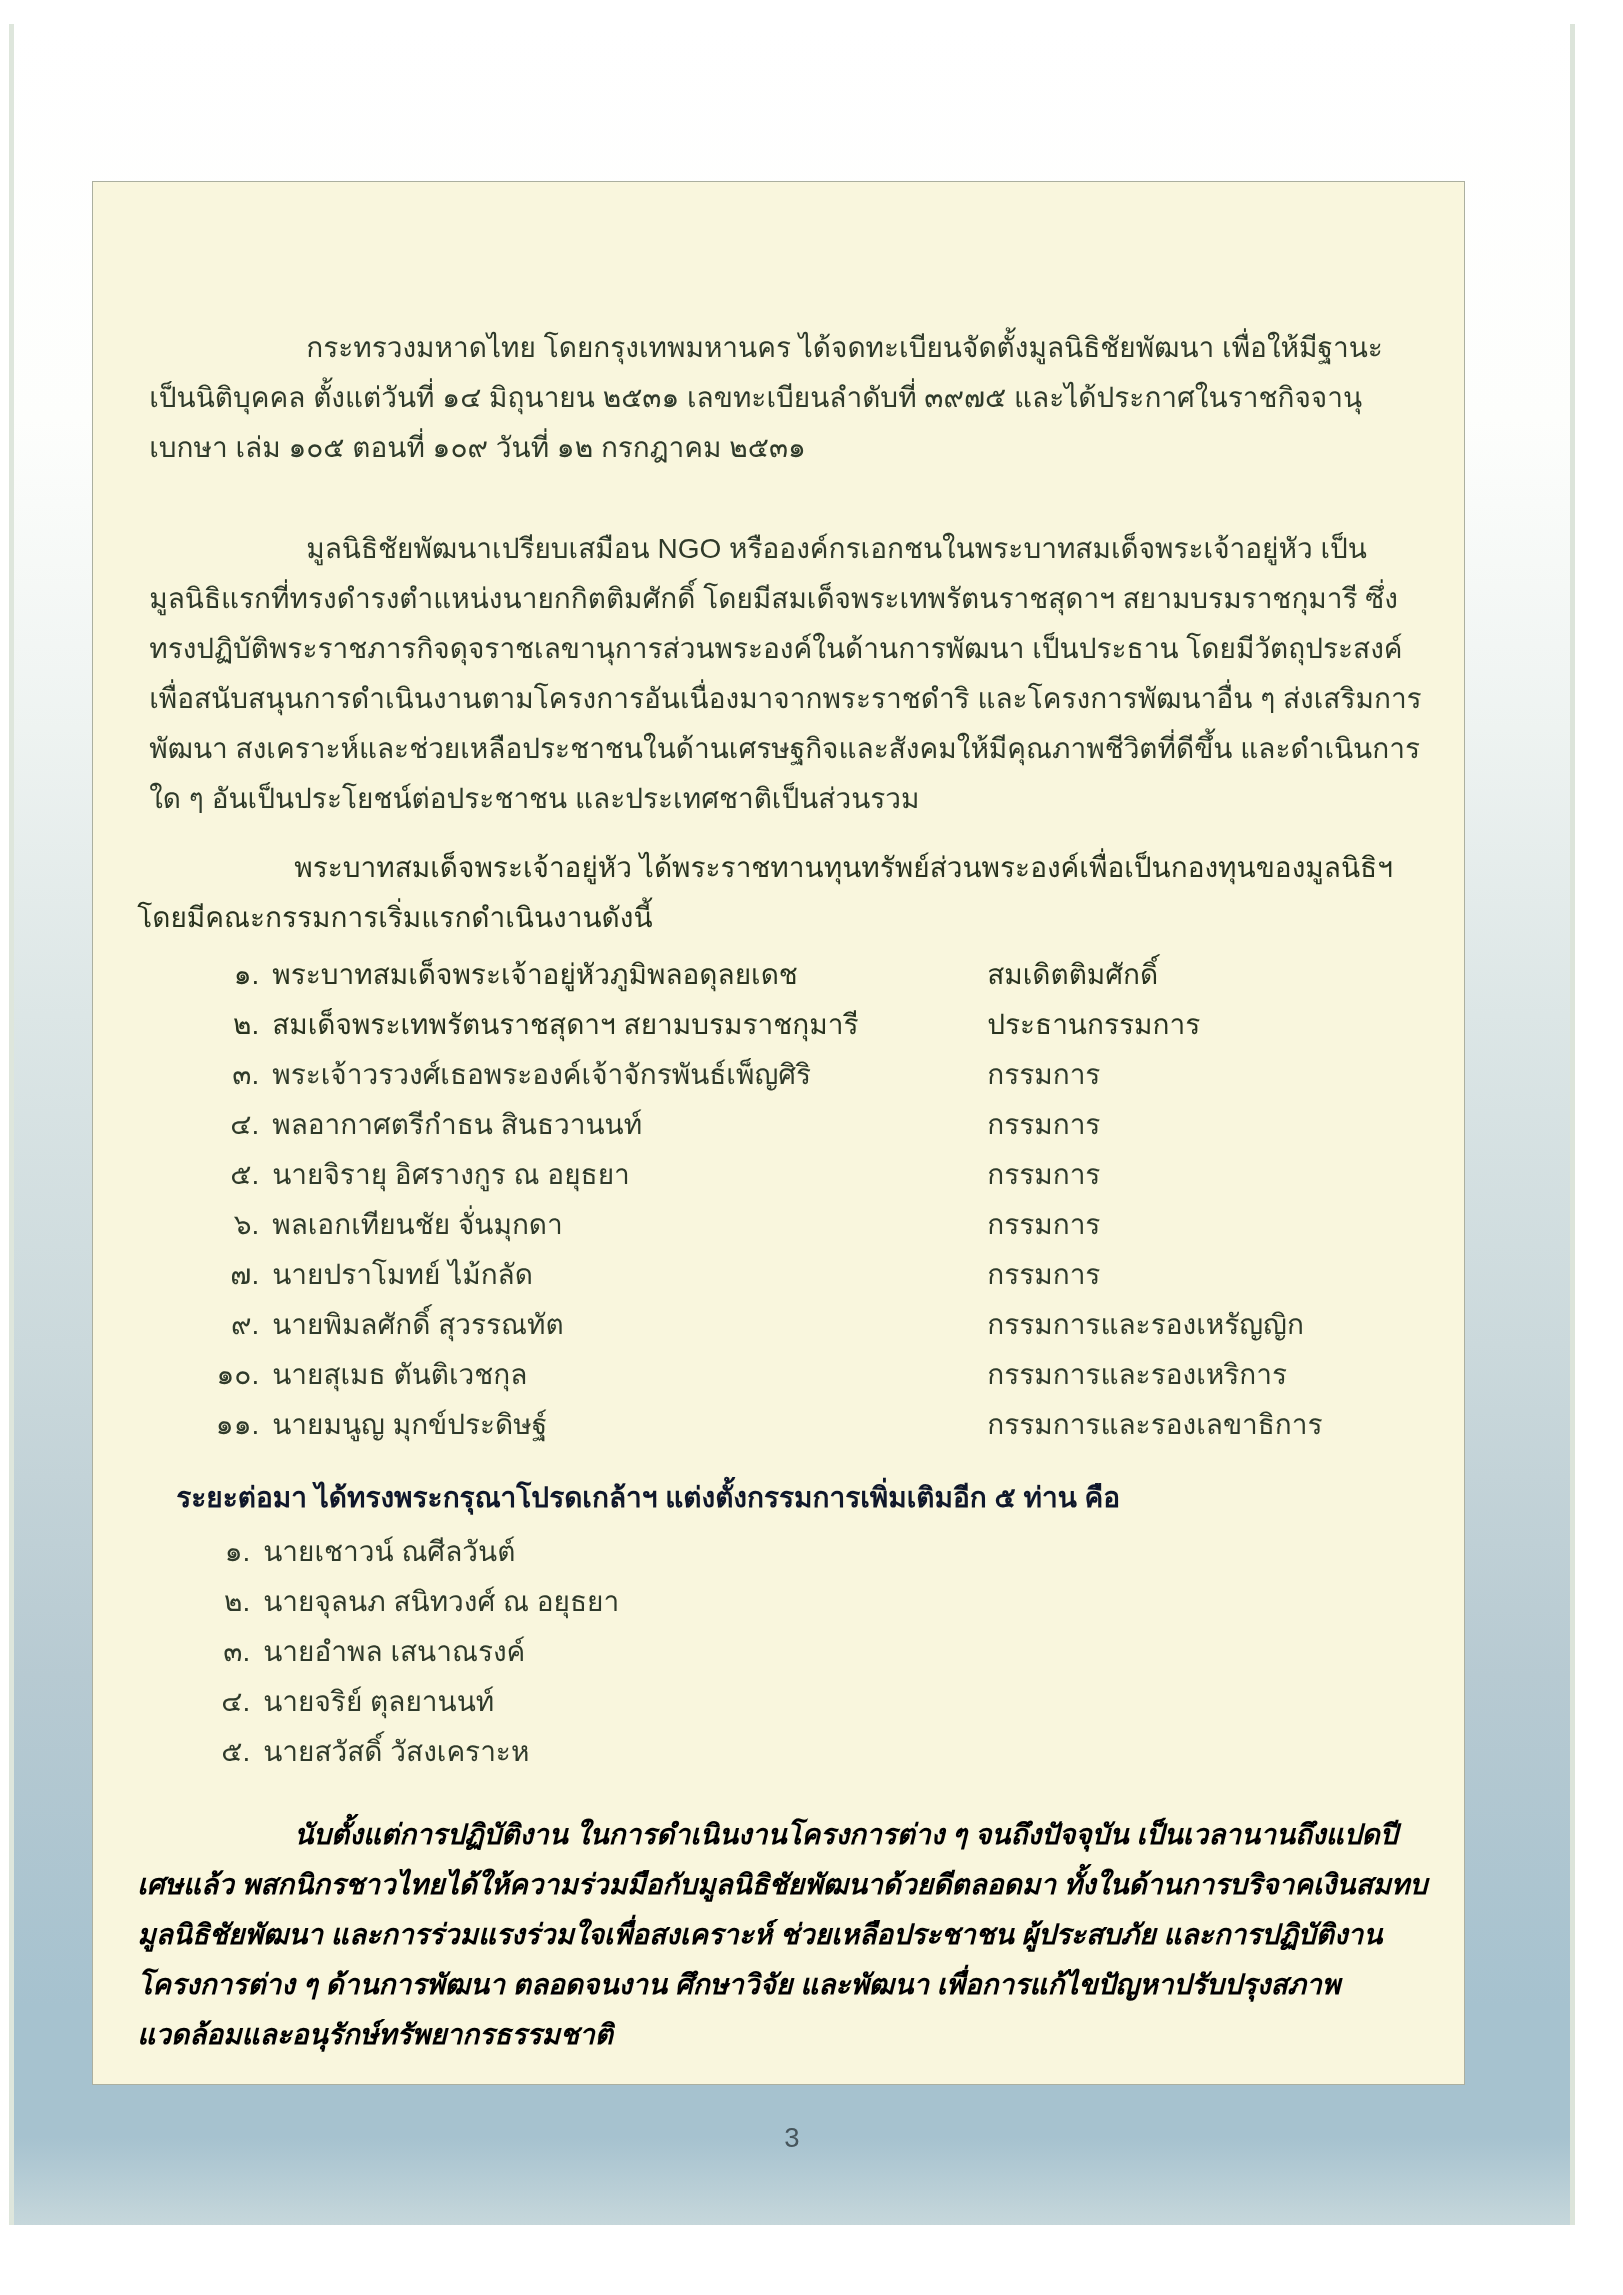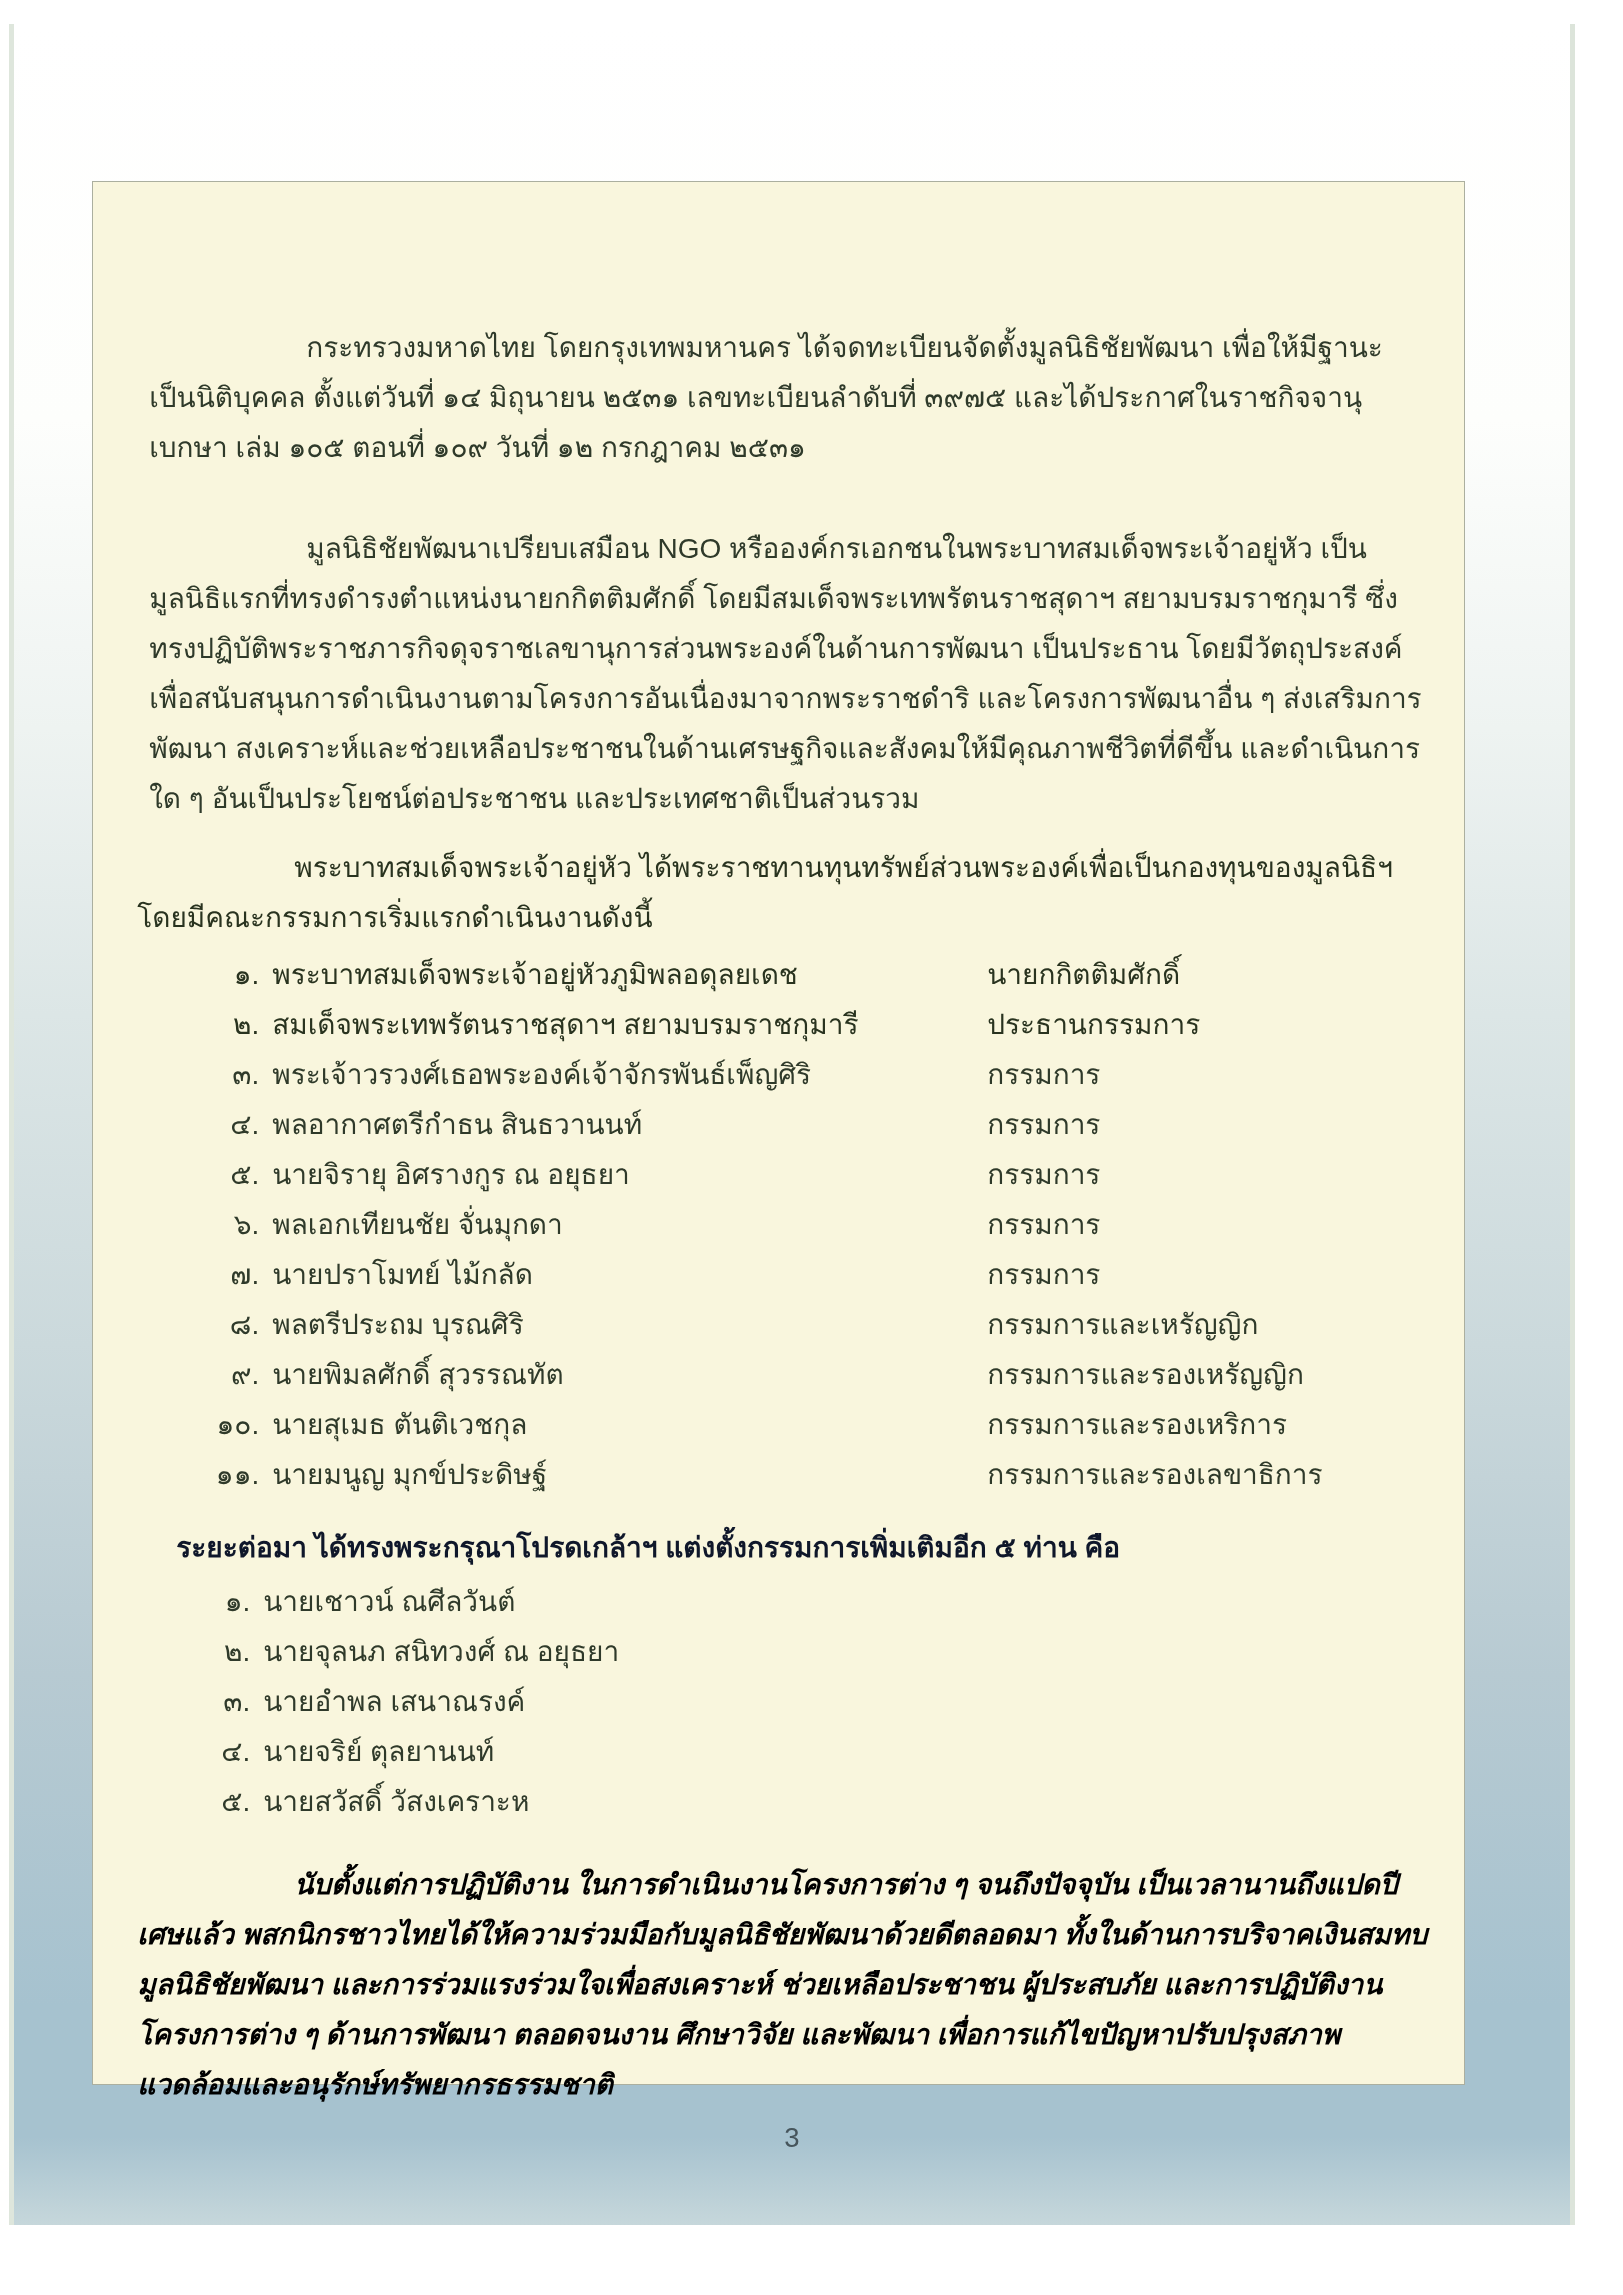--- a/index.html
+++ b/index.html
@@ -131,44 +131,41 @@
   <div class="paper">
 
     <p class="para">กระทรวงมหาดไทย โดยกรุงเทพมหานคร ได้จดทะเบียนจัดตั้งมูลนิธิชัยพัฒนา เพื่อให้มีฐานะเป็นนิติบุคคล ตั้งแต่วันที่ ๑๔ มิถุนายน ๒๕๓๑ เลขทะเบียนลำดับที่ ๓๙๗๕ และได้ประกาศในราชกิจจานุเบกษา เล่ม ๑๐๕ ตอนที่ ๑๐๙ วันที่ ๑๒ กรกฎาคม ๒๕๓๑</p>
 
     <p class="para">มูลนิธิชัยพัฒนาเปรียบเสมือน NGO หรือองค์กรเอกชนในพระบาทสมเด็จพระเจ้าอยู่หัว เป็นมูลนิธิแรกที่ทรงดำรงตำแหน่งนายกกิตติมศักดิ์ โดยมีสมเด็จพระเทพรัตนราชสุดาฯ สยามบรมราชกุมารี ซึ่งทรงปฏิบัติพระราชภารกิจดุจราชเลขานุการส่วนพระองค์ในด้านการพัฒนา เป็นประธาน โดยมีวัตถุประสงค์ เพื่อสนับสนุนการดำเนินงานตามโครงการอันเนื่องมาจากพระราชดำริ และโครงการพัฒนาอื่น ๆ ส่งเสริมการพัฒนา สงเคราะห์และช่วยเหลือประชาชนในด้านเศรษฐกิจและสังคมให้มีคุณภาพชีวิตที่ดีขึ้น และดำเนินการใด ๆ อันเป็นประโยชน์ต่อประชาชน และประเทศชาติเป็นส่วนรวม</p>
 
     <p class="lead-bold">พระบาทสมเด็จพระเจ้าอยู่หัว ได้พระราชทานทุนทรัพย์ส่วนพระองค์เพื่อเป็นกองทุนของมูลนิธิฯ โดยมีคณะกรรมการเริ่มแรกดำเนินงานดังนี้</p>
 
     <div class="board-list">
       <div class="board-row bold">
-        <span class="num">๑.</span><span class="name">พระบาทสมเด็จพระเจ้าอยู่หัวภูมิพลอดุลยเดช</span><span class="role">นายกกิตติมศักดิ์</span>
+        <span class="num">๑.</span><span class="name">พระบาทสมเด็จพระเจ้าอยู่หัวภูมิพลอดุลยเดช</span><span class="role">สมเดิตติมศักดิ์</span>
       </div>
       <div class="board-row bold">
         <span class="num">๒.</span><span class="name">สมเด็จพระเทพรัตนราชสุดาฯ สยามบรมราชกุมารี</span><span class="role">ประธานกรรมการ</span>
       </div>
       <div class="board-row">
         <span class="num">๓.</span><span class="name">พระเจ้าวรวงศ์เธอพระองค์เจ้าจักรพันธ์เพ็ญศิริ</span><span class="role">กรรมการ</span>
       </div>
       <div class="board-row">
         <span class="num">๔.</span><span class="name">พลอากาศตรีกำธน สินธวานนท์</span><span class="role">กรรมการ</span>
       </div>
       <div class="board-row">
         <span class="num">๕.</span><span class="name">นายจิรายุ อิศรางกูร ณ อยุธยา</span><span class="role">กรรมการ</span>
       </div>
       <div class="board-row">
         <span class="num">๖.</span><span class="name">พลเอกเทียนชัย จั่นมุกดา</span><span class="role">กรรมการ</span>
       </div>
       <div class="board-row">
         <span class="num">๗.</span><span class="name">นายปราโมทย์ ไม้กลัด</span><span class="role">กรรมการ</span>
       </div>
       <div class="board-row">
-        <span class="num">๘.</span><span class="name">พลตรีประถม บุรณศิริ</span><span class="role">กรรมการและเหรัญญิก</span>
-      </div>
-      <div class="board-row">
         <span class="num">๙.</span><span class="name">นายพิมลศักดิ์ สุวรรณทัต</span><span class="role">กรรมการและรองเหรัญญิก</span>
       </div>
       <div class="board-row">
         <span class="num">๑๐.</span><span class="name">นายสุเมธ ตันติเวชกุล</span><span class="role">กรรมการและรองเหริการ</span>
       </div>
       <div class="board-row">
         <span class="num">๑๑.</span><span class="name">นายมนูญ มุกข์ประดิษฐ์</span><span class="role">กรรมการและรองเลขาธิการ</span>
       </div>
     </div>
 

